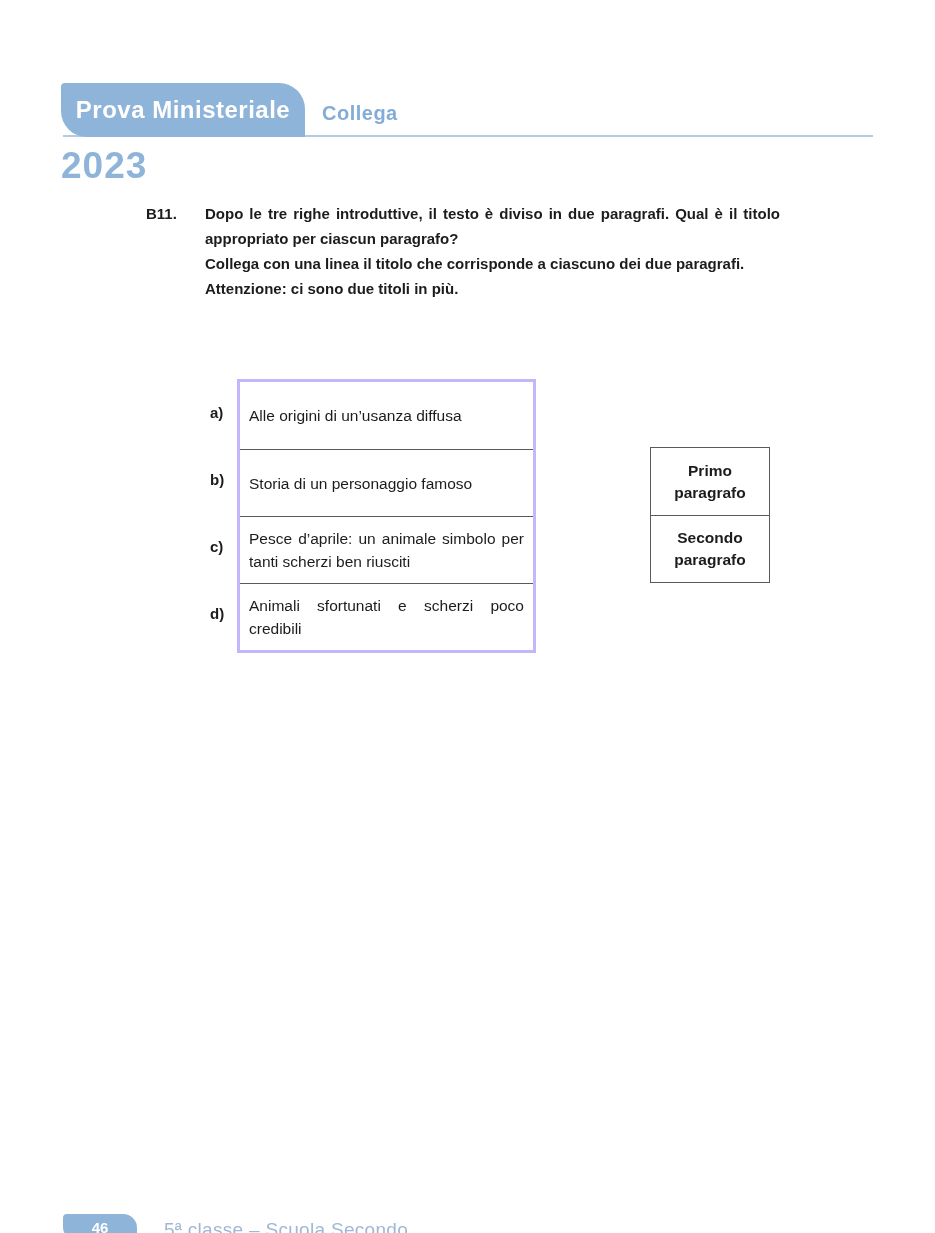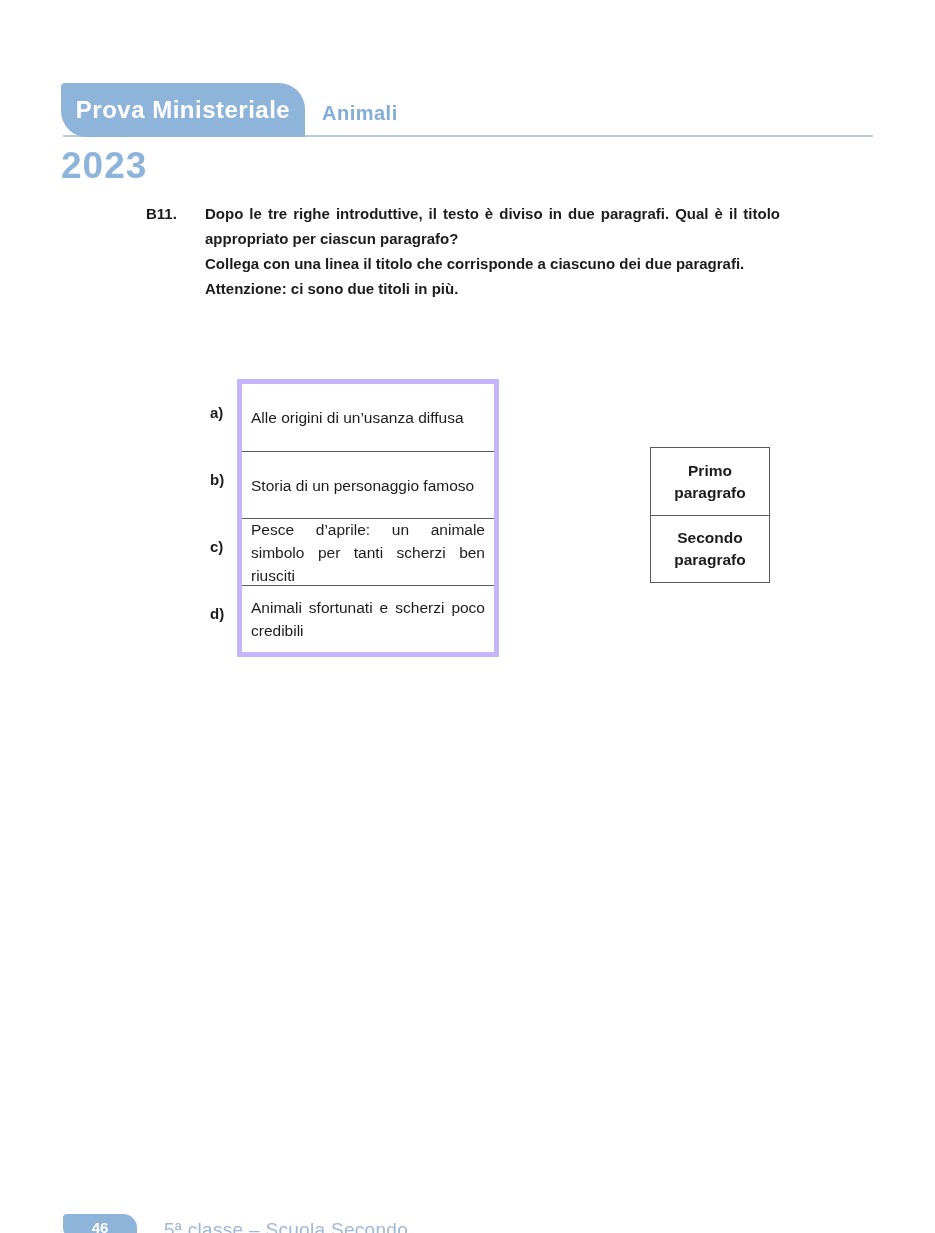--- a/index.html
+++ b/index.html
@@ -65,22 +65,22 @@
   .option-letter {
     position: absolute;
     left: 210px; width: 25px; height: 67px;
     display: flex; align-items: center;
     font-size: 15px; font-weight: bold;
     color: #1c1c1c;
   }
   .options-box {
     position: absolute;
     left: 237px; top: 336px;
-    width: 262px;
-    border: 5px solid #c4b5fd;
+    width: 299px;
+    border: 3px solid #c4b5fd;
     box-sizing: border-box;
   }
   .option-cell {
     height: 67px;
     box-sizing: border-box;
     display: flex; align-items: center;
     padding: 0 9px;
     font-size: 15.5px;
     color: #1c1c1c;
     line-height: 23px;
@@ -128,21 +128,21 @@
 </style>
 </head>
 <body>
 
 <div class="page">
 
   <div class="header-rule"></div>
   <div class="header-tab">
     <span>Prova Ministeriale</span>
   </div>
-  <div class="header-subject">Animali</div>
+  <div class="header-subject">Collega</div>
   <div class="header-year">2023</div>
 
   <div class="question-number">B11.</div>
   <div class="question-text">
     <p>Dopo le tre righe introduttive, il testo è diviso in due paragrafi. Qual è il titolo appropriato per ciascun paragrafo?</p>
     <p>Collega con una linea il titolo che corrisponde a ciascuno dei due paragrafi.</p>
     <p>Attenzione: ci sono due titoli in più.</p>
   </div>
 
   <div class="option-letter" style="top:336px">a)</div>

